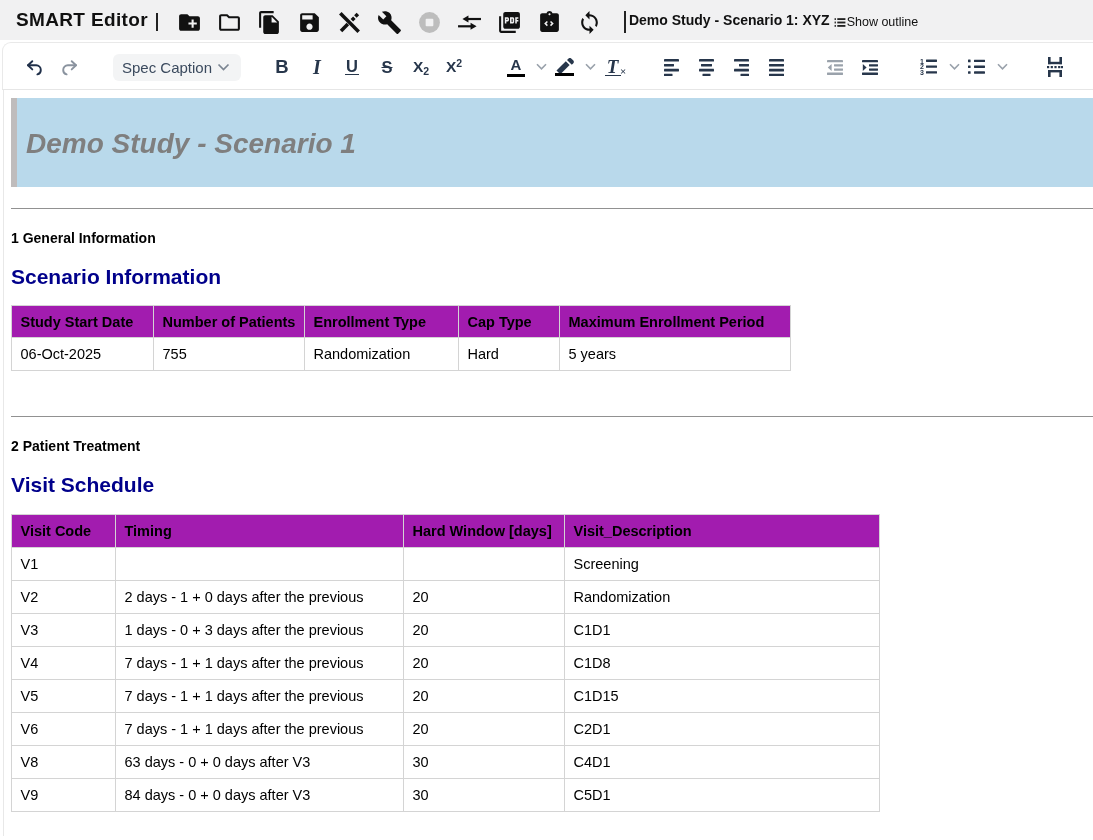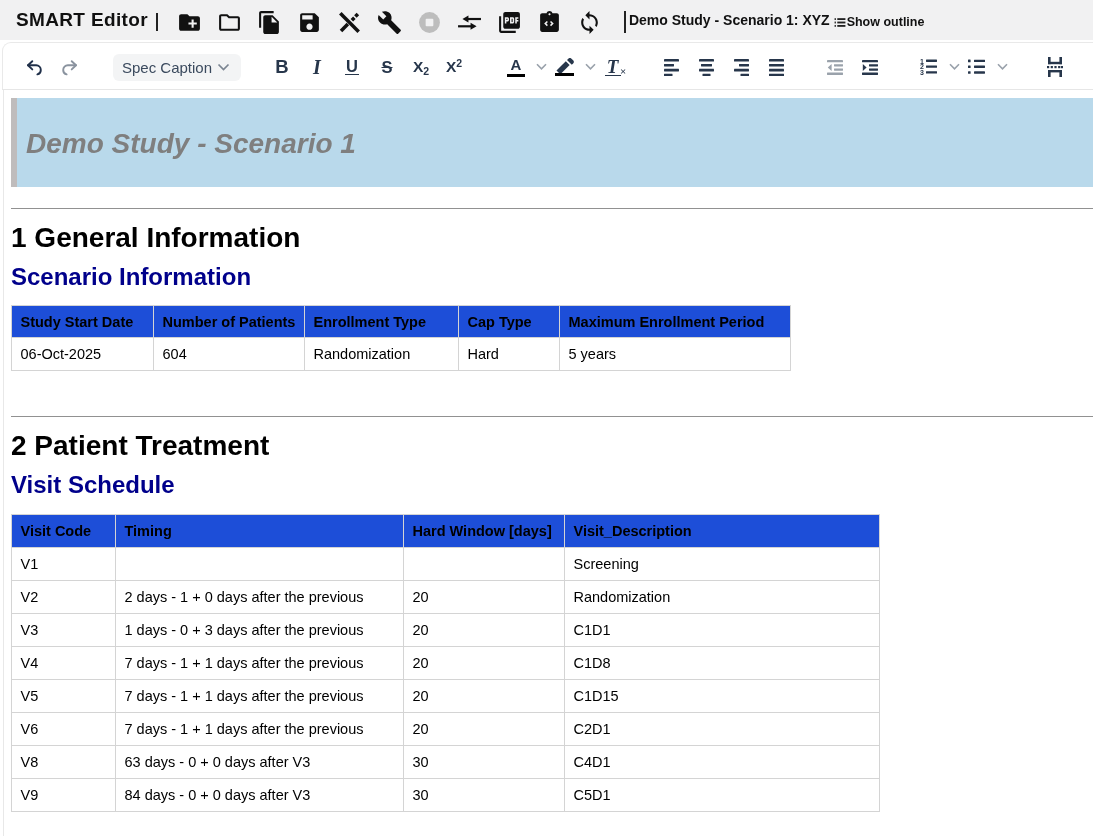--- a/index.html
+++ b/index.html
@@ -6,46 +6,46 @@
   html,body { width:1093px; height:840px; overflow:hidden; background:#fff;
     font-family:"Liberation Sans", sans-serif; }
   
   .topbar { height:40px; background:#f1f1f2; display:flex; align-items:center; }
   .brand { font-size:19px; font-weight:bold; color:#111; margin-left:16px; letter-spacing:0.35px; }
   .vdiv { width:2px; height:18px; background:#222; margin:4px 0 0 8px; }
   .ticons { display:flex; align-items:center; margin-left:11.5px; margin-top:5px; }
   .ticon { width:40px; height:30px; display:flex; align-items:center; justify-content:center; }
   .ticon svg { width:25px; height:25px; }
   .doc-title { font-size:14px; font-weight:bold; color:#111; margin-left:2.5px; }
-  .outline { display:flex; align-items:center; margin-left:3px; margin-top:4px;font-weight:bold; }
+  .outline { display:flex; align-items:center; margin-left:3px; margin-top:4px; }
   .outline-label { font-size:12.5px; color:#111; }
   
   .fmtbar { position:relative; margin-left:2px; margin-top:2px; height:48px; background:#fff;
     border-bottom:1px solid #e6e6e6; border-top:1px solid #e9e9e9; border-left:1px solid #e9e9e9;
     border-top-left-radius:9px; display:flex; align-items:center; color:#27364b; padding-top:2px; }
   .fbtn { width:35px; height:35px; display:flex; align-items:center; justify-content:center; flex:none; }
   .fbtn svg { display:block; }
   .dropdown { width:128px; height:27px; background:#f3f4f5; border-radius:6px;
     display:flex; align-items:center; margin:0 0 0 6px; flex:none; }
   .dropdown span { font-size:15px; color:#3b4a5e; margin-left:9px; flex:1; }
   .glyph { font-size:18.5px; font-weight:bold; font-family:"Liberation Sans",sans-serif; }
   .chev { width:16px; height:35px; display:flex; align-items:center; justify-content:center; flex:none;}
   
   .content { margin-left:3px; border-left:1px solid #e8e8e8; background:#fff;
     padding:8px 0 0 7px; height:746px; }
   .banner { height:89px; background:#b9d9eb; border-left:6px solid #bfbcbc; }
   .banner .t { font-size:28px; font-weight:bold; font-style:italic; color:#7f7f7f;
     padding:32px 0 0 9px; line-height:28px; }
   hr { border:none; border-top:1px solid #919191; margin:0; }
-  h2 { font-size:28px; color:#000; font-weight:bold; line-height:24px; }
-  h3 { font-size:24px; color:#00008b; font-weight:bold; line-height:22px; }
+  h2 { font-size:14px; color:#000; font-weight:bold; line-height:24px; }
+  h3 { font-size:21px; color:#00008b; font-weight:bold; line-height:22px; }
   table { border-collapse:collapse; table-layout:fixed; }
   td, th { border:1px solid #d4d4d4; font-size:14.5px; color:#000; height:33px;
     padding:0 4px 0 8.5px; text-align:left; vertical-align:middle; font-weight:normal; white-space:nowrap; }
-  th { background:#1d4ed8; font-weight:bold; }
+  th { background:#a21caf; font-weight:bold; }
   .t1 th { height:32px; }
 </style>
 </head>
 <body>
 <div class="topbar">
   <div class="brand">SMART Editor</div>
   <div class="vdiv"></div>
   <div class="ticons">
     <div class="ticon">
         <svg viewBox="0 0 24 24" fill="#111">
@@ -302,21 +302,21 @@
     <tbody>
         <tr>
           <th style="width:142px;">Study Start Date</th>
           <th style="width:151px;">Number of Patients</th>
           <th style="width:154px;">Enrollment Type</th>
           <th style="width:101px;">Cap Type</th>
           <th style="width:231px;">Maximum Enrollment Period</th>
         </tr>
     <tr>
           <td>06-Oct-2025</td>
-          <td>604</td>
+          <td>755</td>
           <td>Randomization</td>
           <td>Hard</td>
           <td>5 years</td>
         </tr>
   </tbody>
     </table>
   <hr style="margin-top:45px;">
   <h2 style="margin-top:17px;">2 Patient Treatment</h2>
   <h3 style="margin-top:16px;">Visit Schedule</h3>
   <table style="margin-top:18px;">

